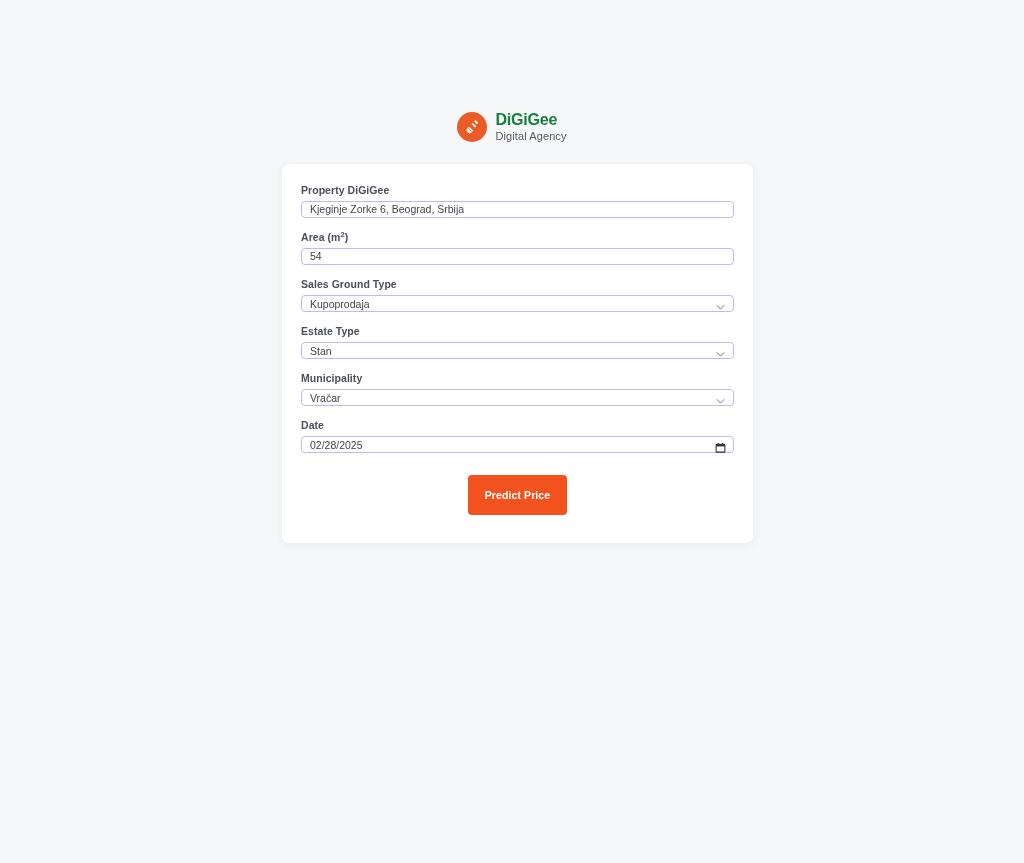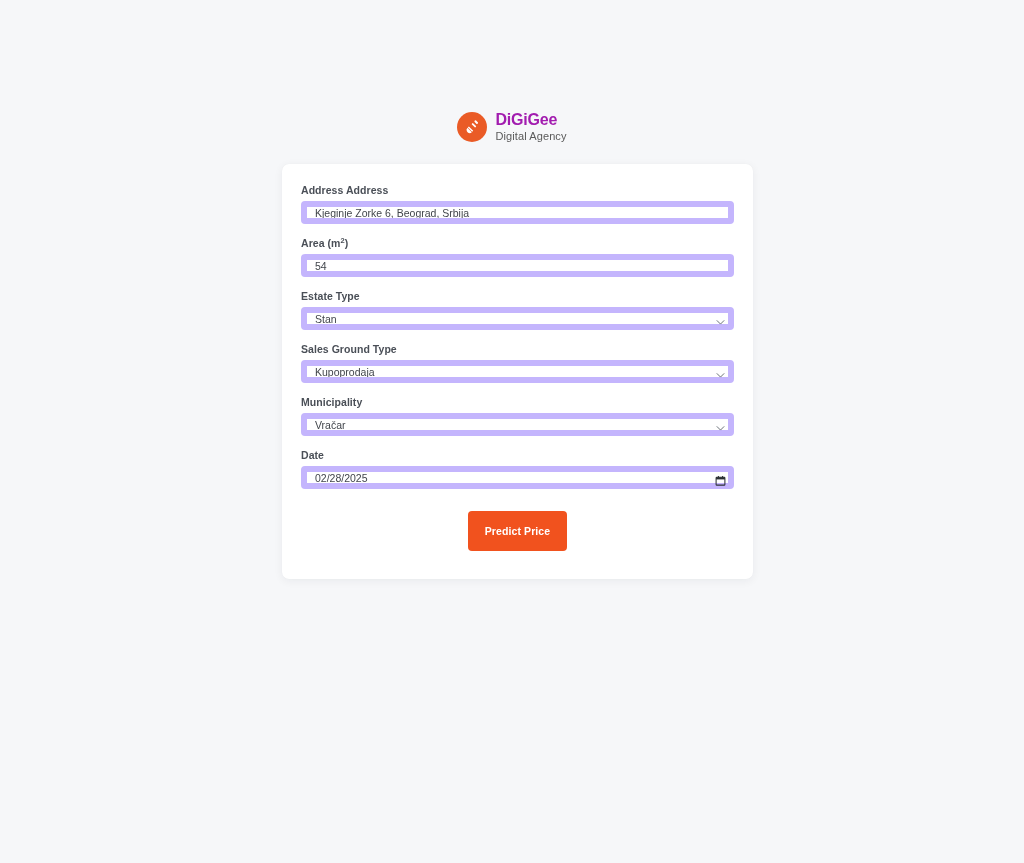--- a/index.html
+++ b/index.html
@@ -45,21 +45,21 @@
   .brand-mark svg { display: block; }
   .brand-text {
     display: flex;
     flex-direction: column;
     justify-content: center;
     line-height: 1;
   }
   .brand-name {
     font-size: 16px;
     font-weight: bold;
-    color: #a21caf;
+    color: #15803d;
     letter-spacing: -0.2px;
     line-height: 1.05;
   }
   .brand-tag {
     font-size: 11px;
     color: #5a5a5a;
     margin-top: 2px;
     letter-spacing: 0.1px;
     line-height: 1;
   }
@@ -106,22 +106,22 @@
 
   .control {
     position: relative;
     width: 100%;
   }
 
   input.control-input,
   .control-select,
   .control-date {
     width: 100%;
-    height: 23px;
-    border: 6px solid #c4b5fd;
+    height: 17px;
+    border: 1px solid #c4b5fd;
     border-radius: 4px;
     background: #ffffff;
     font-family: "Liberation Sans", sans-serif;
     font-size: 10.5px;
     color: #41454b;
     padding: 0 8px;
     outline: none;
     display: flex;
     align-items: center;
   }
@@ -201,49 +201,49 @@
     <span class="brand-text">
       <span class="brand-name">DiGiGee</span>
       <span class="brand-tag">Digital Agency</span>
     </span>
   </div>
 
   <div class="card">
 
 
     <div class="field">
-      <label class="field-label">Address Address</label>
+      <label class="field-label">Property DiGiGee</label>
       <div class="control">
         <input class="control-input" type="text" value="Kjeginje Zorke 6, Beograd, Srbija" style="">
       </div>
     </div>
 
     <div class="field">
       <label class="field-label"><span>Area (m</span><sup>2</sup><span>)</span></label>
       <div class="control">
         <input class="control-input" type="text" value="54" style="">
       </div>
     </div>
 
     <div class="field">
+      <label class="field-label">Sales Ground Type</label>
+      <div class="control">
+        <div class="control-select">Kupoprodaja</div>
+        <span class="chev">
+          <svg viewBox="0 0 16 16" width="11" height="11" aria-hidden="true">
+            <path d="M3 6 L8 11 L13 6" fill="none" stroke="#5b6268" stroke-width="1.3" stroke-linecap="round" stroke-linejoin="round"></path>
+          </svg>
+        </span>
+      </div>
+    </div>
+
+    <div class="field">
       <label class="field-label">Estate Type</label>
       <div class="control">
         <div class="control-select">Stan</div>
-        <span class="chev">
-          <svg viewBox="0 0 16 16" width="11" height="11" aria-hidden="true">
-            <path d="M3 6 L8 11 L13 6" fill="none" stroke="#5b6268" stroke-width="1.3" stroke-linecap="round" stroke-linejoin="round"></path>
-          </svg>
-        </span>
-      </div>
-    </div>
-
-    <div class="field">
-      <label class="field-label">Sales Ground Type</label>
-      <div class="control">
-        <div class="control-select">Kupoprodaja</div>
         <span class="chev">
           <svg viewBox="0 0 16 16" width="11" height="11" aria-hidden="true">
             <path d="M3 6 L8 11 L13 6" fill="none" stroke="#5b6268" stroke-width="1.3" stroke-linecap="round" stroke-linejoin="round"></path>
           </svg>
         </span>
       </div>
     </div>
 
     <div class="field">
       <label class="field-label">Municipality</label>

